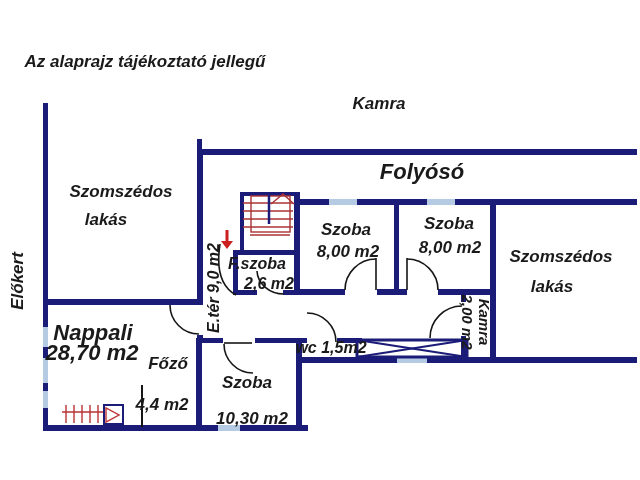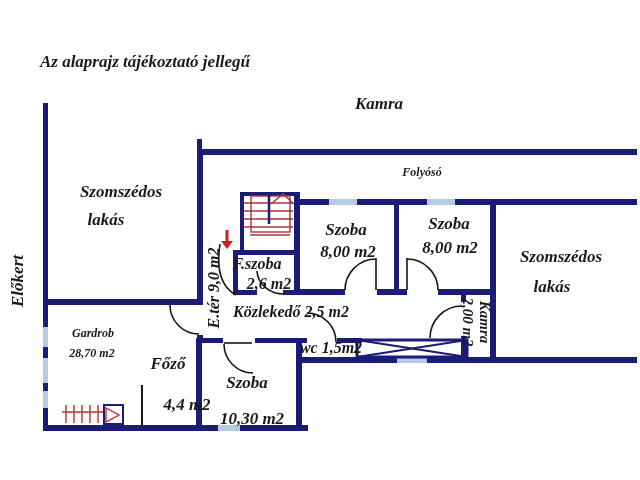--- a/index.html
+++ b/index.html
@@ -1,23 +1,23 @@
 <!DOCTYPE html>
 <html><head>
 <meta charset="utf-8">
 <style>
   html,body{margin:0;padding:0;background:#fff;}
   #stage{position:relative;width:640px;height:480px;background:#ffffff;overflow:hidden;
-         font-family:Liberation Serif, serif;}
+         font-family:Liberation Sans, sans-serif;}
   #plan-svg{position:absolute;left:0;top:0;}
   .lbl{position:absolute;transform:translate(-50%,-50%);white-space:nowrap;
        font-style:italic;font-weight:bold;color:#1a1a1a;line-height:1;}
   .rot-ccw{transform:translate(-50%,-50%) rotate(-90deg);}
   .rot-cw{transform:translate(-50%,-50%) rotate(90deg);}
-  .s15{font-size:15px;} .s16{font-size:16px;} .s17{font-size:17px;} .s18{font-size:12px;}
+  .s15{font-size:15px;} .s16{font-size:16px;} .s17{font-size:17px;} .s18{font-size:22px;}
 </style>
 </head>
 <body>
 
 <div id="stage">
 
   <svg id="plan-svg" width="640" height="480" viewBox="0 0 640 480">
 
     <g fill="#1b1b78" stroke="none">
 
@@ -143,28 +143,27 @@
   <div class="lbl s17" style="left:346px;top:229px">Szoba</div>
   <div class="lbl s17" style="left:348px;top:251px">8,00 m2</div>
   <div class="lbl s17" style="left:449px;top:223px">Szoba</div>
   <div class="lbl s17" style="left:450px;top:247px">8,00 m2</div>
 
   <div class="lbl s16" style="left:257px;top:264px">F.szoba</div>
   <div class="lbl s16" style="left:269px;top:284px">2,6 m2</div>
 
   <div class="lbl s16 rot-ccw" style="left:214px;top:288px">E.tér 9,0 m2</div>
 
-  <div class="lbl s16" style="left:291px;top:312px">Közlekedő 2,5 m2</div>
   <div class="lbl s16" style="left:331px;top:348px">wc 1,5m2</div>
 
   <div class="lbl s15 rot-cw" style="left:484px;top:322px">Kamra</div>
   <div class="lbl s15 rot-cw" style="left:467px;top:322px">2,00 m2</div>
 
-  <div class="lbl s18" style="left:93px;top:333px">Gardrob</div>
+  <div class="lbl s18" style="left:93px;top:333px">Nappali</div>
   <div class="lbl s18" style="left:92px;top:353px">28,70 m2</div>
 
   <div class="lbl s17" style="left:168px;top:363px">Főző</div>
-  <div class="lbl s17" style="left:187px;top:404px">4,4 m2</div>
+  <div class="lbl s17" style="left:162px;top:404px">4,4 m2</div>
 
   <div class="lbl s17" style="left:247px;top:382px">Szoba</div>
   <div class="lbl s17" style="left:252px;top:418px">10,30 m2</div>
 
 </div>
 
 </body></html>

